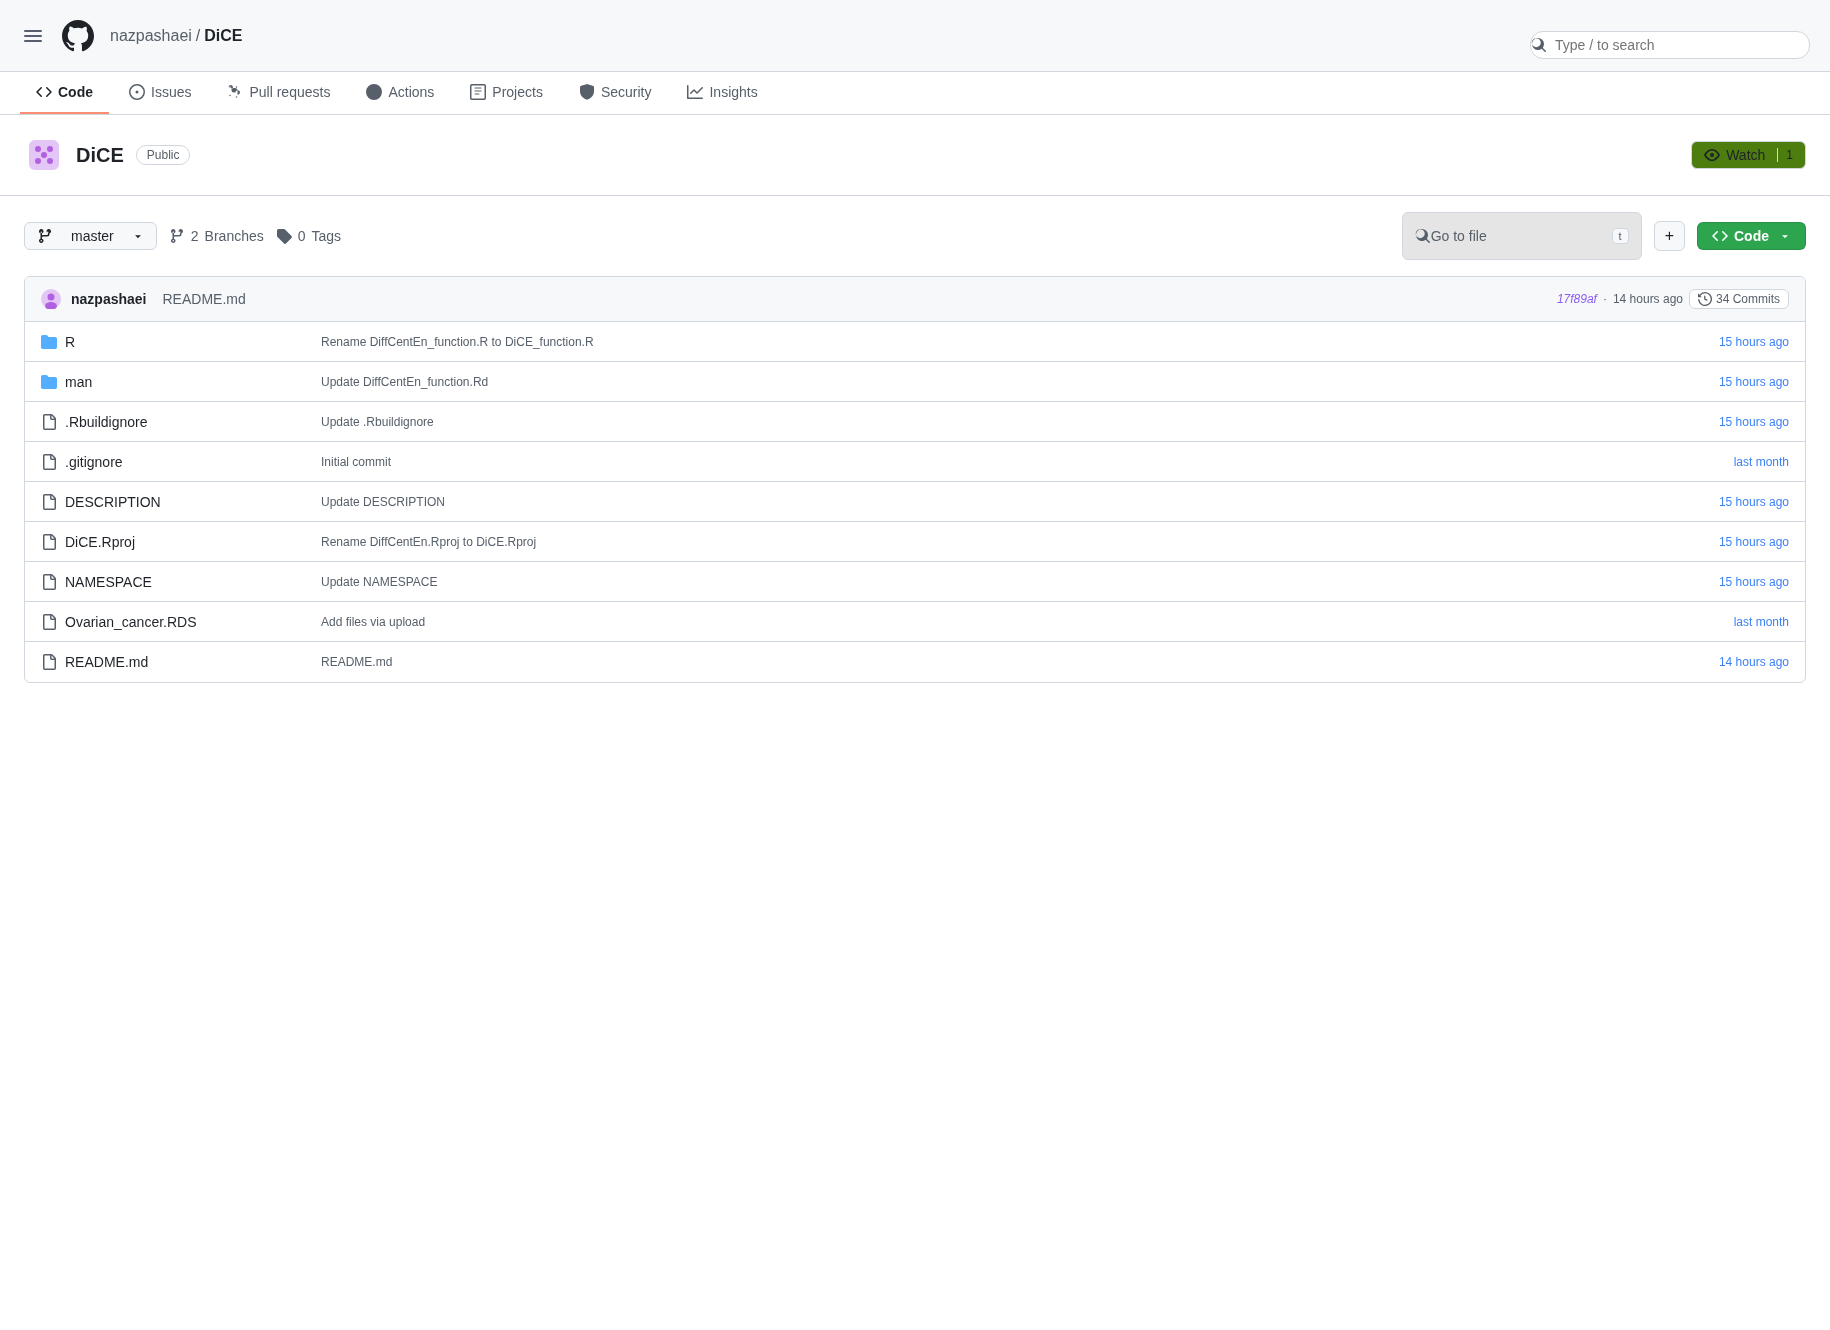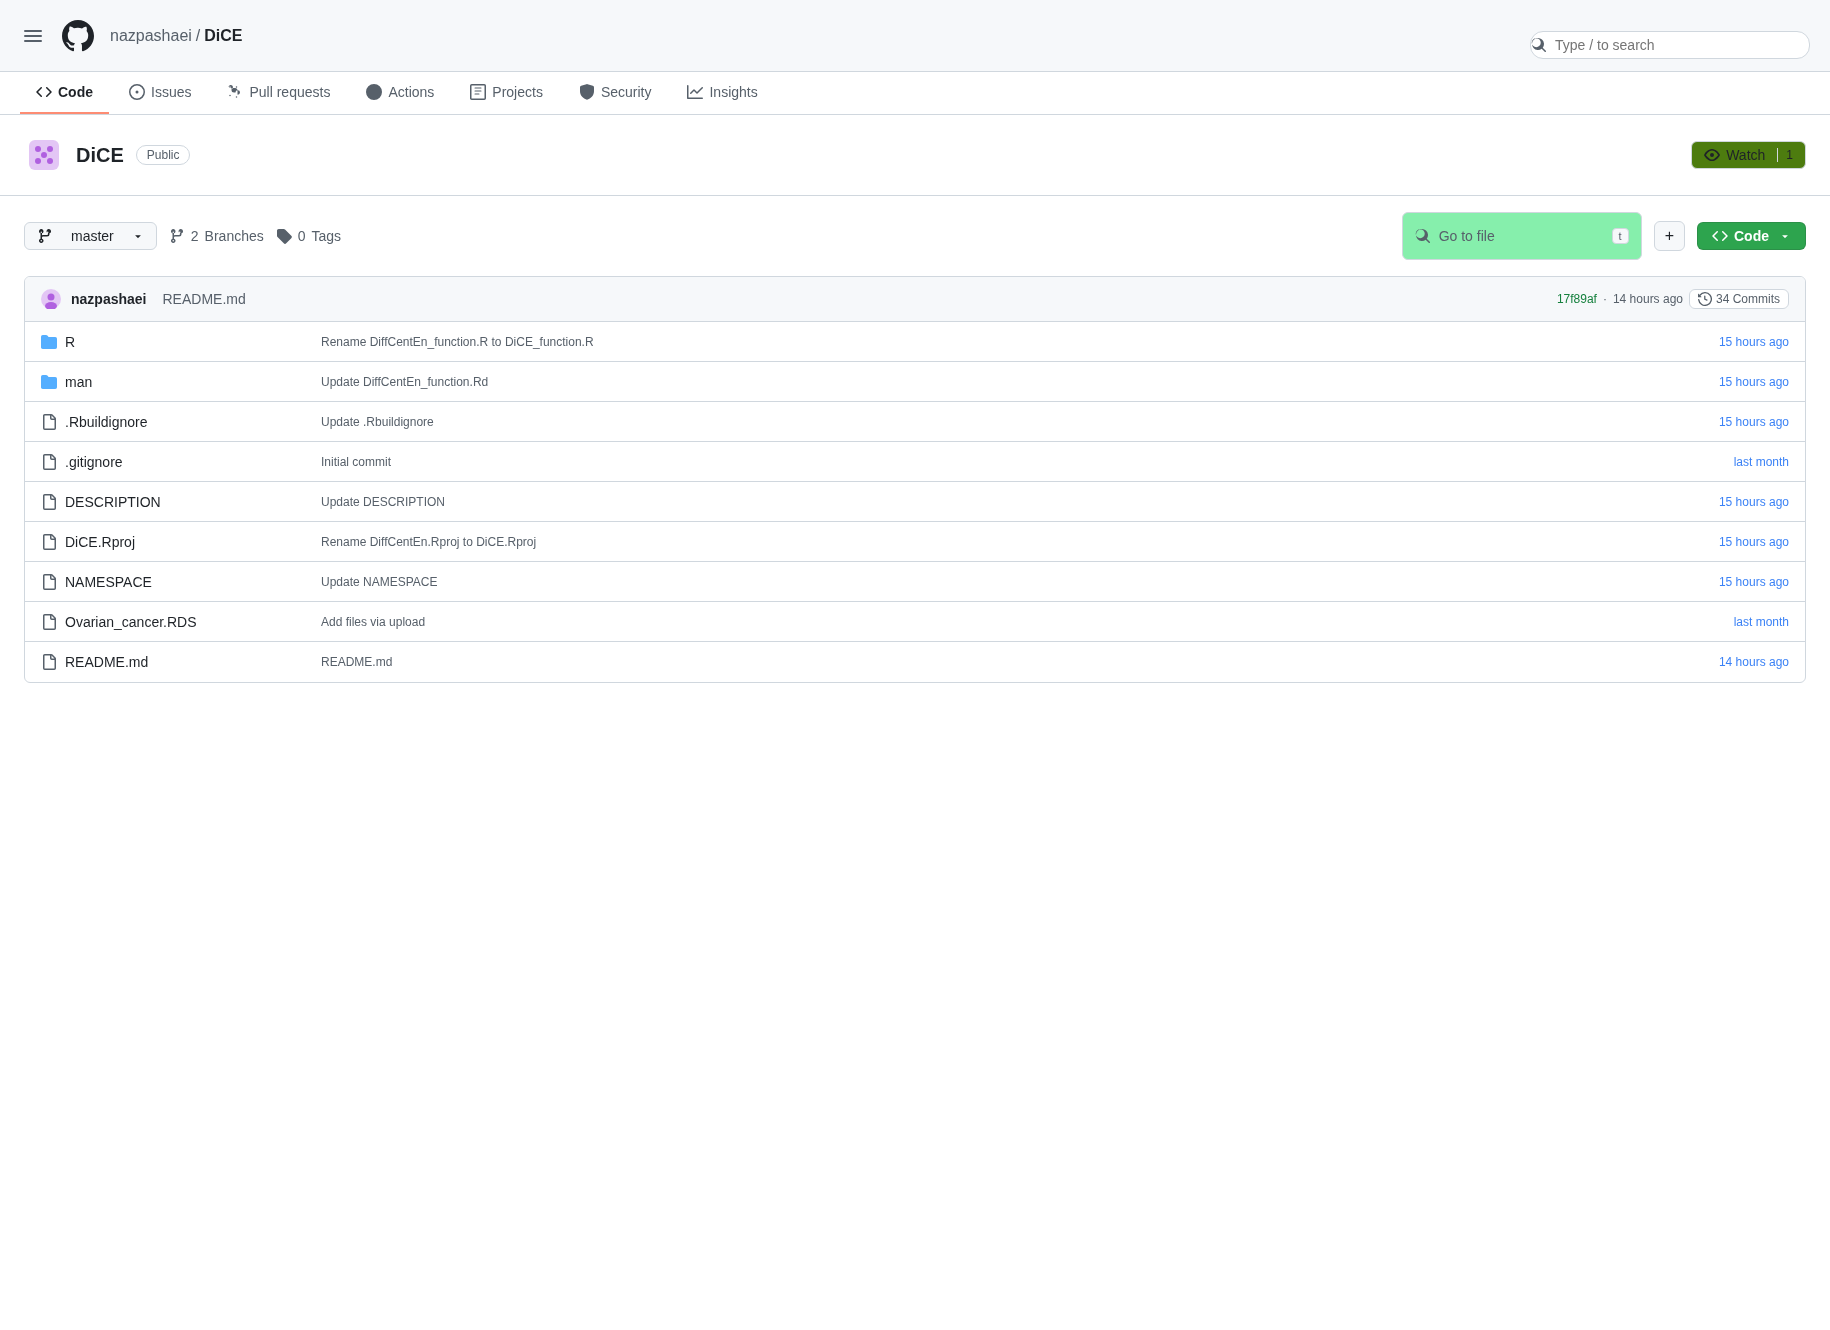--- a/index.html
+++ b/index.html
@@ -65,23 +65,23 @@
       display: flex; align-items: center; gap: 18px;
       border: 1px solid #d0d7de; border-radius: 6px; padding: 5px 12px;
       background: #f6f8fa; cursor: pointer; font-size: 14px; color: #1f2328;
     }
     .meta-link {
       display: flex; align-items: center; gap: 6px; font-size: 14px; color: #57606a;
       cursor: pointer; text-decoration: none;
     }
     .spacer { flex: 1; }
     .go-to-file-btn {
-      display: flex; align-items: center; gap: 8px;
+      display: flex; align-items: center; 
       border: 1px solid #d0d7de; border-radius: 6px; padding: 15px 12px;
-      background: #86efac; font-size: 14px; color: #57606a; cursor: pointer; min-width: 240px;
+      background: #e5e5e5; font-size: 14px; color: #57606a; cursor: pointer; min-width: 240px;
     }
     .go-to-file-btn .kbd {
       margin-left: auto; background: #f6f8fa; border: 1px solid #d0d7de;
       border-radius: 4px; padding: 1px 6px; font-size: 11px; color: #57606a;
     }
     .add-file-btn {
       border: 1px solid #d0d7de; border-radius: 6px; padding: 5px 10px;
       background: #f6f8fa; cursor: pointer; font-size: 16px; color: #1f2328; font-weight: 300;
     }
     .code-btn {
@@ -97,21 +97,21 @@
     }
 
     
     .commit-row {
       display: flex; align-items: center; padding: 12px 16px;
       background: #f6f8fa; border-bottom: 1px solid #d0d7de; gap: 10px;
     }
     .commit-user { font-size: 14px; font-weight: 600; color: #1f2328; }
     .commit-msg { font-size: 14px; color: #57606a; margin-left: 6px; }
     .commit-meta { margin-left: auto; display: flex; align-items: center; gap: 6px; font-size: 12px; color: #57606a; }
-    .commit-hash { color: #15803d; cursor: pointer; }
+    .commit-hash { color: #8b5cf6; cursor: pointer; font-style: italic; }
     .commits-link {
       display: flex; align-items: flex-start; gap: 4px; font-size: 12px; color: #57606a;
       cursor: pointer; border: 1px solid #d0d7de; border-radius: 6px; padding: 2px 8px;
       background: #fff;
     }
 
     
     .file-row {
       display: grid; grid-template-columns: 280px 1fr auto;
       align-items: center; padding: 8px 16px;

